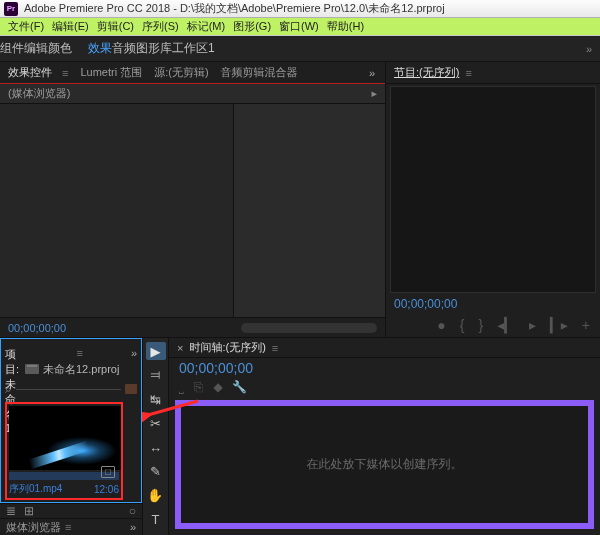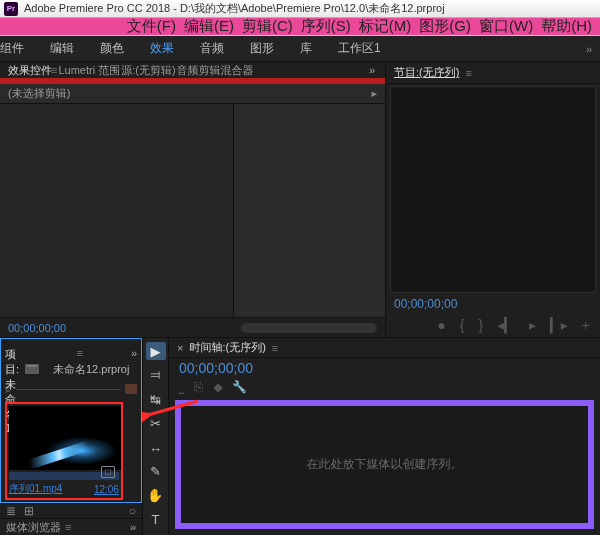--- a/index.html
+++ b/index.html
@@ -3,35 +3,35 @@
 <meta charset="utf-8">
 <style>
   * { margin: 0; padding: 0; box-sizing: border-box; user-select: none; }
   body { width: 600px; height: 535px; background: #232323; font-family: "Microsoft YaHei", Arial, sans-serif; font-size: 11px; color: #b8b8b8; overflow: hidden; position: relative; }
 
   
   .titlebar { height: 18px; background: linear-gradient(#fdfdfd,#e8e8e8); display: flex; align-items: center; padding: 0 4px; font-size: 11px; color: #333; border-bottom: 1px solid #b0b0b0; }
   .titlebar .app-icon { width: 14px; height: 14px; background: #2a0036; border-radius: 2px; display: inline-flex; align-items: center; justify-content: center; color: #e6a0ff; font-size: 8px; font-weight: bold; margin-right: 6px; }
 
   
-  .menubar { height: 18px; background: #ec4899; display: flex; align-items: center; padding: 0 4px; font-size: 15px; color: #222; border-bottom: 1px solid #c8c8c8; justify-content: flex-end; }
+  .menubar { height: 18px; background: #bef264; display: flex; align-items: center; padding: 0 4px; font-size: 11px; color: #222; border-bottom: 1px solid #c8c8c8; }
   .menubar .mitem { padding: 0 4px; cursor: default; }
 
   
-  .wsbar { height: 26px; background: #232323; display: flex; align-items: center; justify-content: center; gap: 26px; border-bottom: 1px solid #111; }
+  .wsbar { height: 26px; background: #232323; display: flex; align-items: center; justify-content: center; border-bottom: 1px solid #111; }
   .wsbar .ws { color: #bdbdbd; font-size: 12px; cursor: default; }
-  .wsbar .ws.active { color: #4aa3ff; }
+  .wsbar .ws.active { color: #4aa3ff; margin-left: 16px; }
   .wsbar .chev { margin-left: auto; padding-right: 8px; color: #888; }
 
   
   .toprow { display: flex; height: 276px; border-bottom: 1px solid #111; }
 
   
   .ec { width: 386px; background: #1f1f1f; display: flex; flex-direction: column; border-right: 1px solid #111; }
-  .ec .tabs { height: 22px; display: flex; align-items: center; gap: 1px; padding: 0 8px; font-size: 11px; border-bottom: 6px solid #b91c1c; }
+  .ec .tabs { height: 22px; display: flex; align-items: center; gap: 12px; padding: 0 8px; font-size: 11px; border-bottom: 1px solid #b91c1c; }
   .ec .tabs .tab { color: #9c9c9c; cursor: default; }
   .ec .tabs .tab.active { color: #dcdcdc; }
   .ec .tabs .burger { color: #777; margin-left: -2px; }
   .ec .tabs .x { color: #aaa; margin-left: auto; padding-right: 2px; }
   .ec .row2 { height: 20px; display: flex; align-items: center; padding: 0 8px; background: #2a2a2a; border-bottom: 1px solid #111; }
   .ec .row2 .noclip { color: #9c9c9c; flex: 1; }
   .ec .row2 .tri { color: #888; }
   .ec .body { flex: 1; display: flex; background: #262626; }
   .ec .body .left { width: 234px; background: #262626; border-right: 1px solid #111; }
   .ec .body .right { flex: 1; background: #2b2b2b; }
@@ -52,33 +52,33 @@
   
   .botrow { display: flex; height: calc(535px - 18px - 18px - 26px - 276px); }
 
   
   .proj { width: 143px; background: #1f1f1f; display: flex; flex-direction: column; border-right: 1px solid #111; }
   .proj .tabrow { height: 20px; display: flex; padding: 8px 4px; border: 1px solid #3aa0ff; border-bottom: none; gap: 48px; }
   .proj .tabrow .ptab { color: #dcdcdc; font-size: 11px; }
   .proj .tabrow .burger { color: #777; margin-left: 4px; }
   .proj .tabrow .x { color: #aaa; margin-left: auto; }
   .proj .pbody { flex: 1; border: 1px solid #3aa0ff; border-top: none; position: relative; padding: 2px 4px; }
-  .proj .fname { display: flex; align-items: center; gap: 14px; height: 18px; padding-left: 20px; }
+  .proj .fname { display: flex; align-items: center; gap: 4px; height: 18px; padding-left: 20px; }
   .proj .fname .ficon { width: 14px; height: 10px; background: #5a5a5a; border-radius: 1px; position: relative; }
   .proj .fname .ficon:before { content:""; position:absolute; left:2px; top:1px; width:10px; height:2px; background:#7a7a7a; }
   .proj .srch { display: flex; align-items: center; gap: 4px; height: 18px; margin-top: 2px; }
   .proj .srch .mag { color: #888; font-size: 12px; }
   .proj .srch .line { flex:1; height: 1px; background: #444; }
   .proj .srch .ico2 { width: 12px; height: 10px; background: #5a3a2a; border-radius: 1px; }
 
   .clip { margin-top: 4px; width: 118px; border: 2px solid #ff2a2a; padding: 2px; position: relative; }
   .clip .thumb { width: 112px; height: 64px; background: radial-gradient(ellipse 50px 20px at 65% 70%, #3aa8ff 0%, rgba(58,168,255,0.35) 35%, #000 70%), #000; position: relative; }
   .clip .thumb:after { content:""; position:absolute; left:20px; top:44px; width:60px; height:10px; background: linear-gradient(100deg, transparent 0%, #5fc0ff 40%, #bfe8ff 50%, #5fc0ff 60%, transparent 100%); transform: rotate(-18deg); filter: blur(0.6px); }
   .clip .pb { height: 8px; background: #233a5a; margin-top: 2px; }
-  .clip .row { display:flex; justify-content: space-between; align-items:center; font-size:10px; margin-top:2px; color:#3a7fd8;text-decoration:underline; }
+  .clip .row { display:flex; justify-content: space-between; align-items:center; font-size:10px; margin-top:2px; color:#3a7fd8; }
   .clip .bdg { position:absolute; right:6px; bottom:20px; width:14px; height:12px; border:1px solid #888; border-radius:1px; display:flex; align-items:center; justify-content:center; color:#888; font-size:8px; }
 
   .proj .bot { height: 18px; display:flex; align-items:center; gap:8px; padding:0 6px; border-top:1px solid #111; }
   .proj .bot span { color:#888; font-size:12px; }
 
   .proj .mbrow { height: 20px; display:flex; align-items:center; padding:0 6px; border-top:1px solid #111; }
   .proj .mbrow .mtab { color:#9c9c9c; }
   .proj .mbrow .burger { color:#777; margin-left:4px; }
   .proj .mbrow .x { color:#aaa; margin-left:auto; }
 
@@ -138,21 +138,21 @@
   <div class="ec">
     <div class="tabs">
       <span class="tab active">效果控件</span>
       <span class="burger">≡</span>
       <span class="tab">Lumetri 范围</span>
       <span class="tab">源:(无剪辑)</span>
       <span class="tab">音频剪辑混合器</span>
       <span class="x">»</span>
     </div>
     <div class="row2">
-      <span class="noclip">(未选择剪辑)</span>
+      <span class="noclip">(媒体浏览器)</span>
       <span class="tri">▸</span>
     </div>
     <div class="body">
       <div class="left"></div>
       <div class="right"></div>
     </div>
     <div class="foot">
       <span class="tc">00;00;00;00</span>
       <div class="scroll"></div>
     </div>

